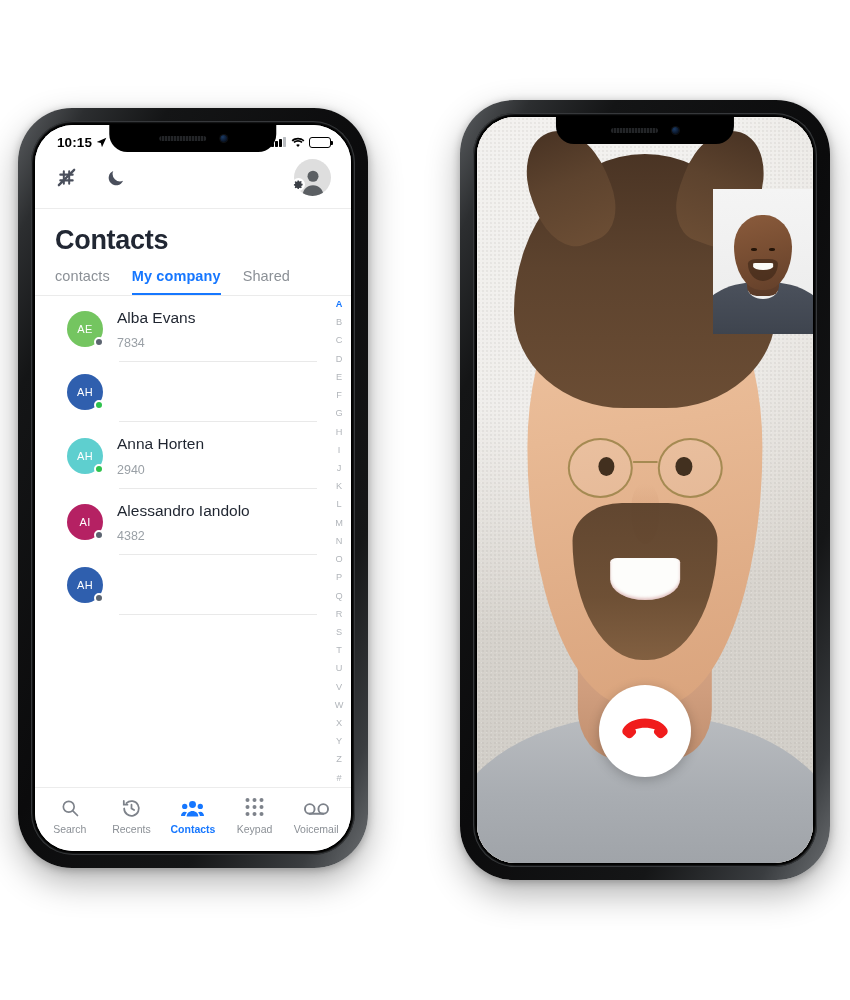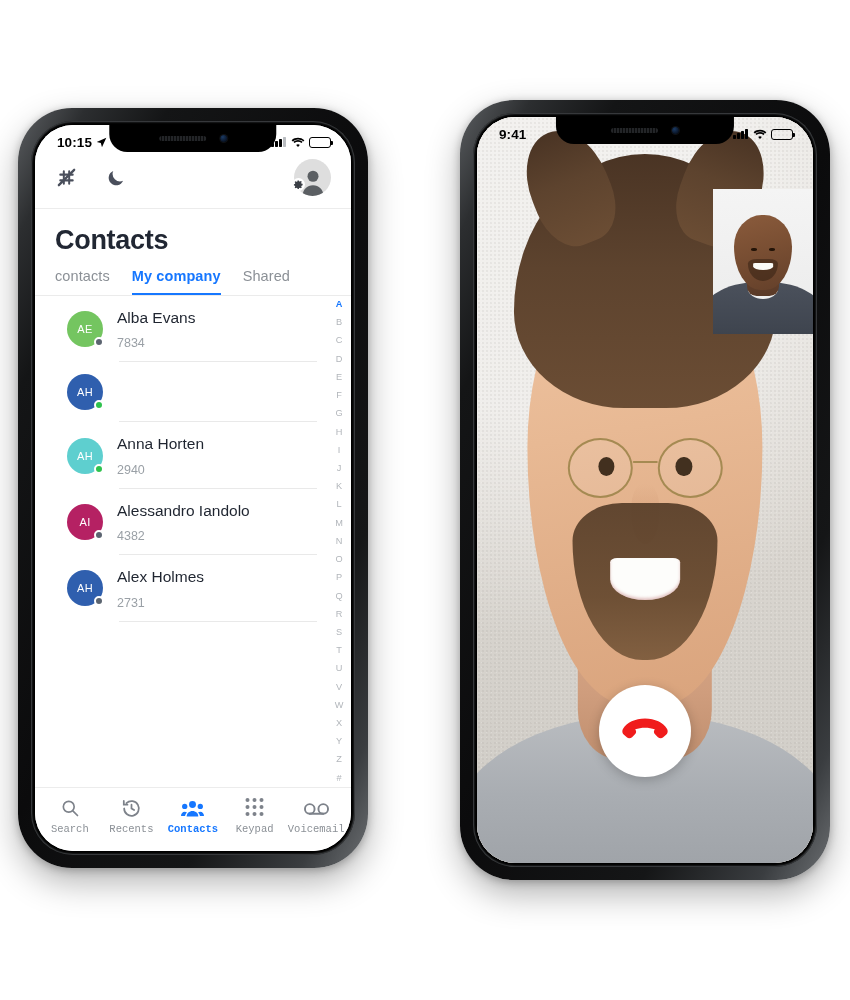--- a/index.html
+++ b/index.html
@@ -153,21 +153,21 @@
   }
   .alpha-index span.on { color: #1677ff; font-weight:700; }
 
   .tabbar {
     display: flex; align-items: flex-start; justify-content: space-around;
     border-top: 1px solid #ececec; background: #fff;
     padding: 9px 4px 16px 4px;
   }
   .tbitem { display:flex; flex-direction:column; align-items:center; gap:4px; width:20%; }
   .tbicon { height: 22px; display:flex; align-items:center; justify-content:center; color:#7d828a; }
-  .tblabel { font-size: 10.5px; color: #8b9096; font-family: Liberation Mono, monospace; }
+  .tblabel { font-size: 10.5px; color: #8b9096; }
   .tbitem.active .tbicon, .tbitem.active .tblabel { color: #1677ff; }
   .tbitem.active .tblabel { font-weight: 700; }
 
   
   .callscreen { position: absolute; inset: 0; overflow: hidden; background: #cfcac4; }
   .wallbg {
     position:absolute; inset:0;
     background:
       radial-gradient(circle at 22% 14%, rgba(255,255,255,.55) 0 28%, rgba(255,255,255,0) 60%),
       linear-gradient(180deg,#e4e1dc 0%, #dcd8d2 48%, #cfccc6 100%);
@@ -402,24 +402,20 @@
                 </div>
                 <div class="c-text">
                   <div class="c-name">Alessandro Iandolo</div>
                   <div class="c-ext">4382</div>
                 </div>
               </div>
               <div class="contact-row">
                 <div class="c-avatar" style="background: rgb(47, 95, 174);">
                   <span>AH</span>
                   <span class="c-dot" style="background: rgb(91, 100, 112);"></span>
-                </div>
-                <div class="c-text">
-                  <div class="c-name">Alex Holmes</div>
-                  <div class="c-ext">2731</div>
                 </div>
               </div>
             </div>
           <div class="alpha-index" id="alpha-index">
               <span class="on">A</span>
               <span>B</span>
               <span>C</span>
               <span>D</span>
               <span>E</span>
               <span>F</span>
@@ -555,39 +551,18 @@
               <path d="M24 2C13.6 2 4.9 6.4 1.1 12.6c-1.3 2.1-.9 4.8.9 6.4l3 2.6c1.6 1.4 4 1.3 5.5-.2l3.3-3.4c1-1 1.2-2.6.5-3.8l-.5-.9c3.1-1.2 6.5-1.8 10.2-1.8s7.1.6 10.2 1.8l-.5.9c-.7 1.2-.5 2.8.5 3.8l3.3 3.4c1.5 1.5 3.9 1.6 5.5.2l3-2.6c1.8-1.6 2.2-4.3.9-6.4C43.1 6.4 34.4 2 24 2z" fill="#f01c1c"></path>
             </svg>
           </div>
         </div>
 
         <div class="notch">
           <div class="speaker-grill"></div>
           <div class="front-cam"></div>
         </div>
 
-        <div class="statusbar">
-          <div class="sb-left">
-            <span>9:41</span>
-          </div>
-          <div class="sb-right">
-            <span class="bars">
-                <i></i>
-                <i></i>
-                <i></i>
-                <i></i>
-              </span>
-            <svg width="14" height="11" viewBox="0 0 16 12">
-              <path d="M8 11.2 5.9 8.8A3.2 3.2 0 0 1 8 8c.8 0 1.6.3 2.1.8z" fill="#000"></path>
-              <path d="M8 5.2c1.5 0 2.9.5 4 1.5l1.3-1.5A8 8 0 0 0 8 3.1a8 8 0 0 0-5.3 2.1L4 6.7a6 6 0 0 1 4-1.5z" fill="#000"></path>
-              <path d="M8 .6C5.2.6 2.7 1.6.7 3.3L2 4.8A9.3 9.3 0 0 1 8 2.6c2.3 0 4.4.8 6 2.2l1.3-1.5A11.5 11.5 0 0 0 8 .6z" fill="#000"></path>
-            </svg>
-            <span class="batt">
-              <span class="fill" style="width:100%; background:#000;"></span>
-            </span>
-          </div>
-        </div>
 
       </div>
     </div>
   </div>
 
 </div>
 
 </body></html>

